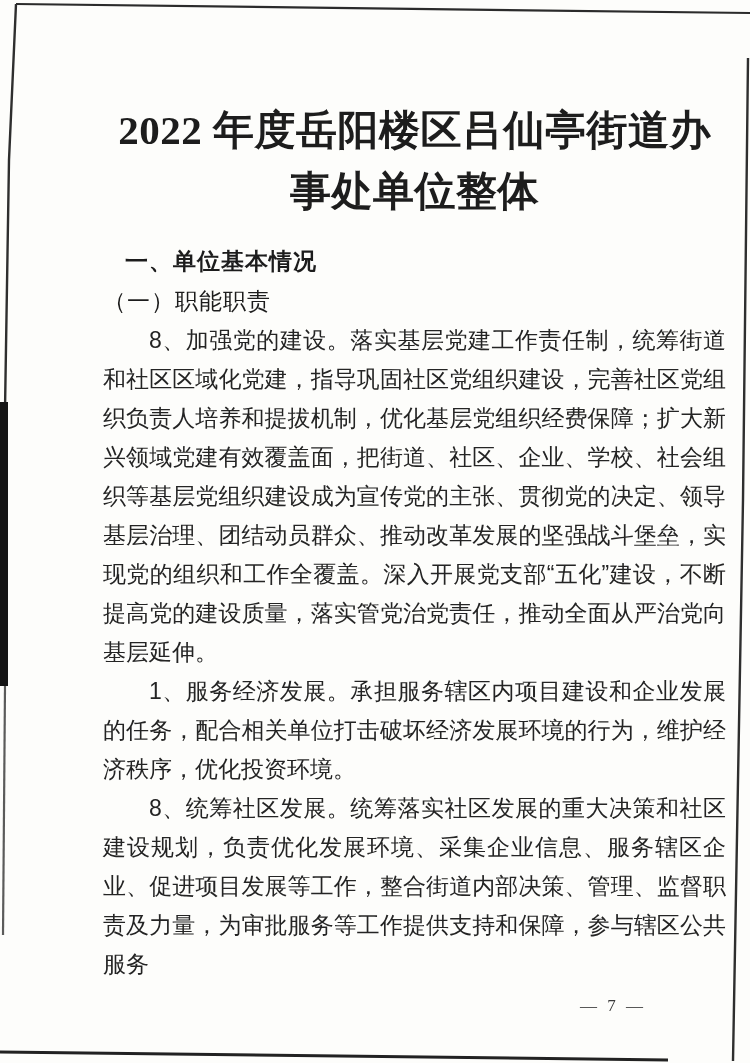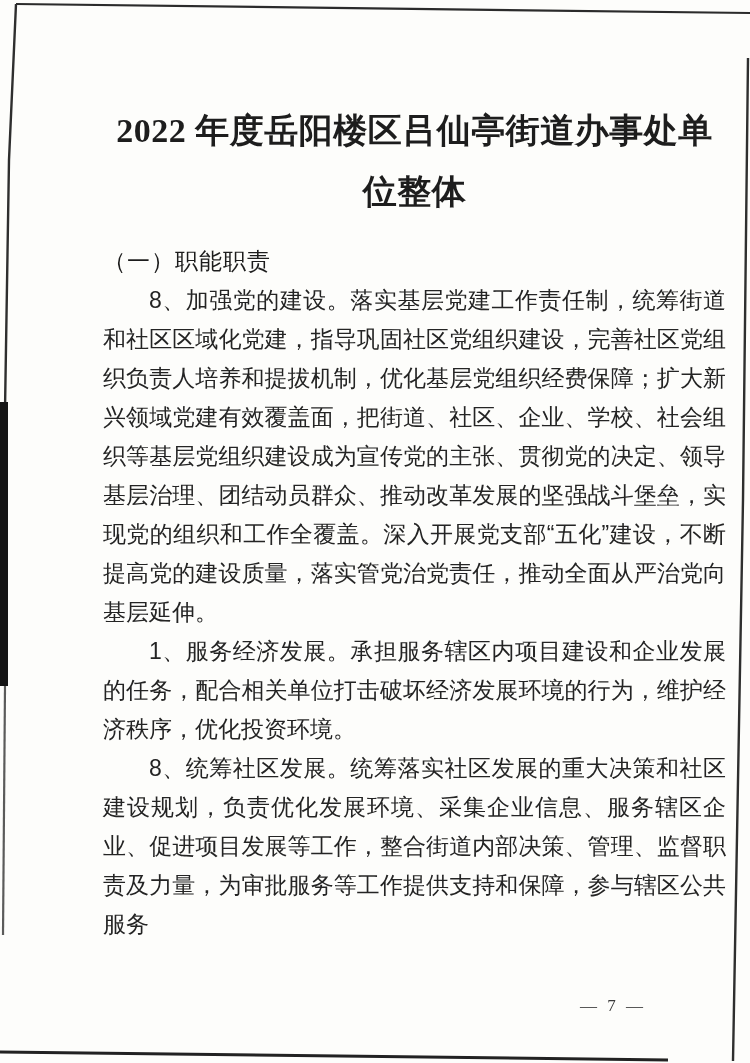--- a/index.html
+++ b/index.html
@@ -26,21 +26,21 @@
   .content {
     position: absolute;
     left: 103px;
     top: 100px;
     width: 623px;
   }
   .doc-title {
     text-align: center;
     font-family: "Liberation Serif", serif;
     font-weight: 700;
-    font-size: 34px;
+    font-size: 41px;
     line-height: 61px;
     color: #1d1d1d;
     letter-spacing: 0.5px;
   }
   .headings-block {
     margin-top: 19px;
   }
   .section-heading {
     font-size: 23px;
     font-weight: 700;
@@ -94,20 +94,21 @@
     <line x1="0" y1="1052" x2="668" y2="1060" stroke="#222" stroke-width="3"></line>
   </svg>
 
   <div class="content">
 
     <div class="doc-title">
       <div>2022 年度岳阳楼区吕仙亭街道办事处单位整体</div>
     </div>
 
     <div class="headings-block">
+      <div class="section-heading">一、单位基本情况</div>
       <div class="subsection-heading">（一）职能职责</div>
     </div>
 
     <div class="body-text">
       <p>8、加强党的建设。落实基层党建工作责任制，统筹街道和社区区域化党建，指导巩固社区党组织建设，完善社区党组织负责人培养和提拔机制，优化基层党组织经费保障；扩大新兴领域党建有效覆盖面，把街道、社区、企业、学校、社会组织等基层党组织建设成为宣传党的主张、贯彻党的决定、领导基层治理、团结动员群众、推动改革发展的坚强战斗堡垒，实现党的组织和工作全覆盖。深入开展党支部“五化”建设，不断提高党的建设质量，落实管党治党责任，推动全面从严治党向基层延伸。</p>
       <p>1、服务经济发展。承担服务辖区内项目建设和企业发展的任务，配合相关单位打击破坏经济发展环境的行为，维护经济秩序，优化投资环境。</p>
       <p>8、统筹社区发展。统筹落实社区发展的重大决策和社区建设规划，负责优化发展环境、采集企业信息、服务辖区企业、促进项目发展等工作，整合街道内部决策、管理、监督职责及力量，为审批服务等工作提供支持和保障，参与辖区公共服务</p>
     </div>
 
   </div>

